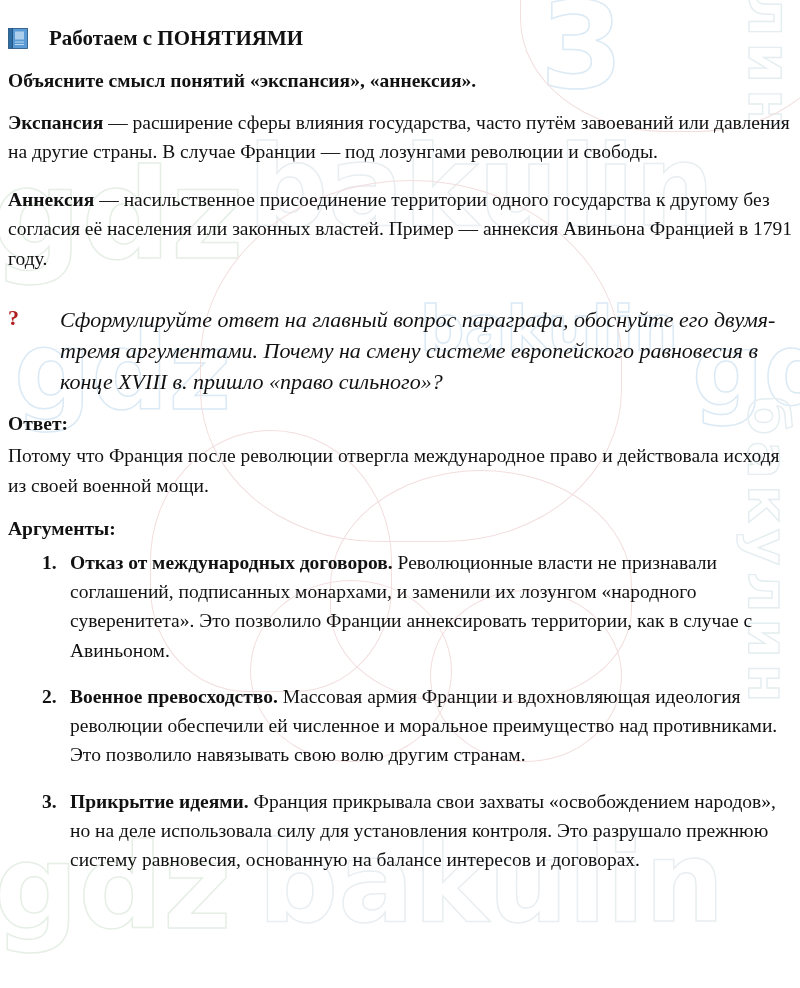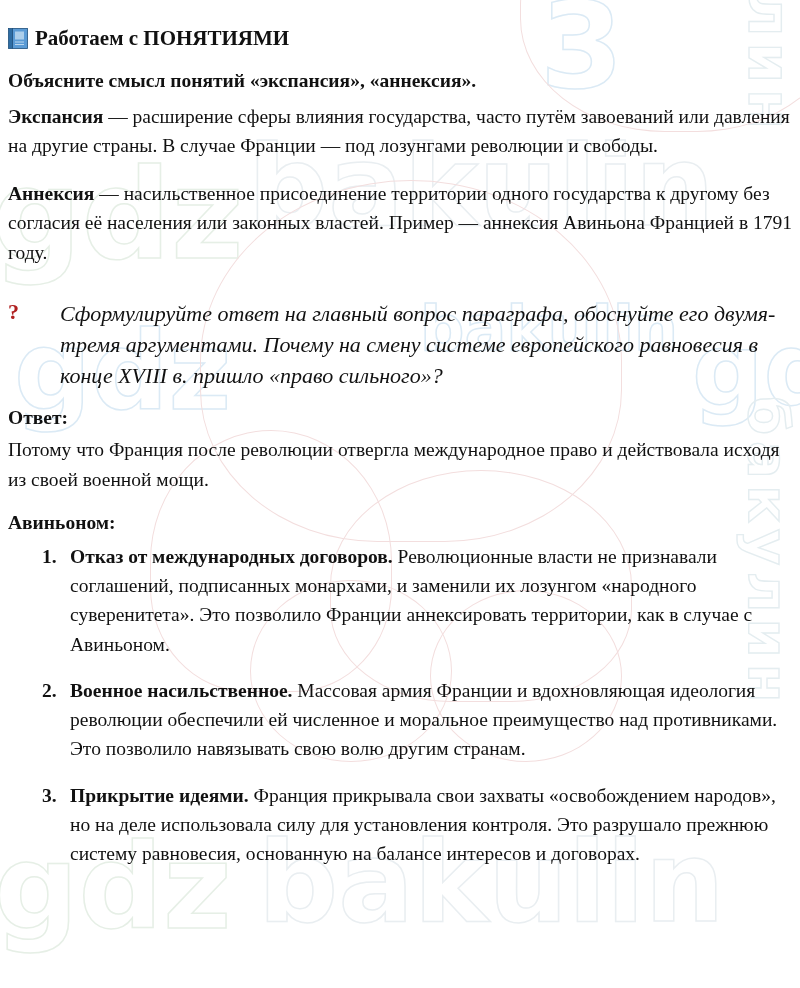--- a/index.html
+++ b/index.html
@@ -57,39 +57,39 @@
   
   #content {
     position: relative;
     z-index: 2;
     padding: 26px 8px 0 8px;
   }
 
   .section-title {
     display: flex;
     align-items: center;
-    gap: 7px;
+    gap: 21px;
     font-weight: 700;
     font-size: 21px;
     letter-spacing: 0px;
     margin: 0 0 18px 0;
   }
   .book-icon {
     display: inline-block;
     width: 20px;
     height: 21px;
     position: relative;
     flex: 0 0 auto;
   }
   .book-icon svg { display: block; }
 
   .q-prompt {
     font-weight: 700;
     font-size: 19.5px;
-    margin: 0 0 8px 0;
+    margin: 0 0 14px 0;
     line-height: 1.26;
   }
 
   p.body {
     font-size: 19.5px;
     line-height: 1.52;
     margin: 0 0 18px 0;
     text-align: left;
   }
   p.body b { font-weight: 700; }
@@ -200,27 +200,27 @@
   </p>
 
   <div class="main-question">
     <span class="qmark">?</span>
     <span class="main-question-text">Сформулируйте ответ на главный вопрос параграфа, обоснуйте его двумя-тремя аргументами. Почему на смену системе европейского равновесия в конце XVIII в. пришло «право сильного»?</span>
   </div>
 
   <p class="lbl">Ответ:</p>
   <p class="answer-body">Потому что Франция после революции отвергла международное право и действовала исходя из своей военной мощи.</p>
 
-  <p class="lbl">Авиньоном:</p>
+  <p class="lbl">Аргументы:</p>
 
   <ol class="args">
     <li>
       <b>Отказ от международных договоров.</b><span> Революционные власти не признавали соглашений, подписанных монархами, и заменили их лозунгом «народного суверенитета». Это позволило Франции аннексировать территории, как в случае с Авиньоном.</span>
     </li>
     <li>
-      <b>Военное насильственное.</b><span> Массовая армия Франции и вдохновляющая идеология революции обеспечили ей численное и моральное преимущество над противниками. Это позволило навязывать свою волю другим странам.</span>
+      <b>Военное превосходство.</b><span> Массовая армия Франции и вдохновляющая идеология революции обеспечили ей численное и моральное преимущество над противниками. Это позволило навязывать свою волю другим странам.</span>
     </li>
     <li>
       <b>Прикрытие идеями.</b><span> Франция прикрывала свои захваты «освобождением народов», но на деле использовала силу для установления контроля. Это разрушало прежнюю систему равновесия, основанную на балансе интересов и договорах.</span>
     </li>
   </ol>
 
 </div>
 
 </body></html>

